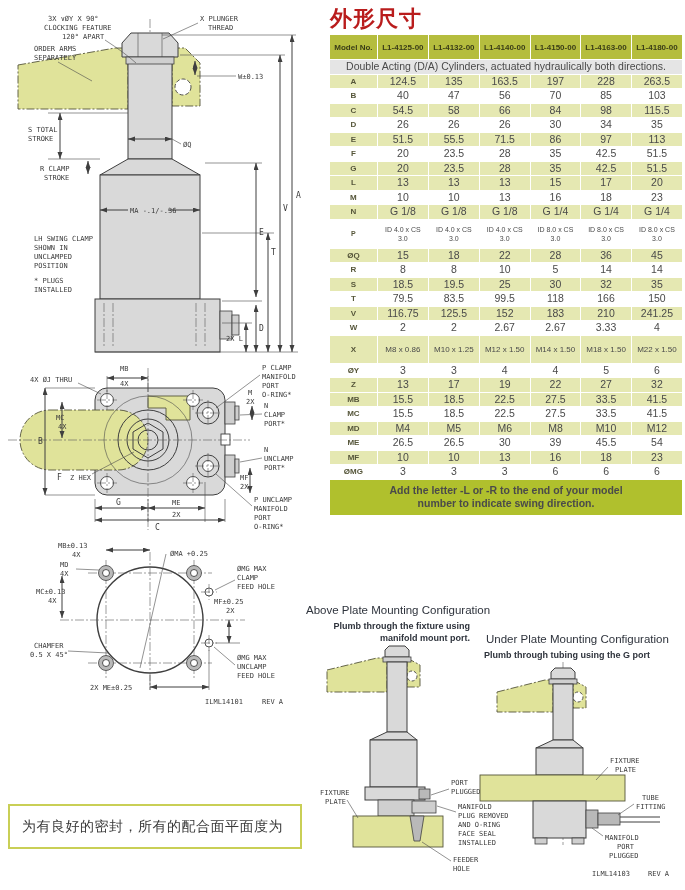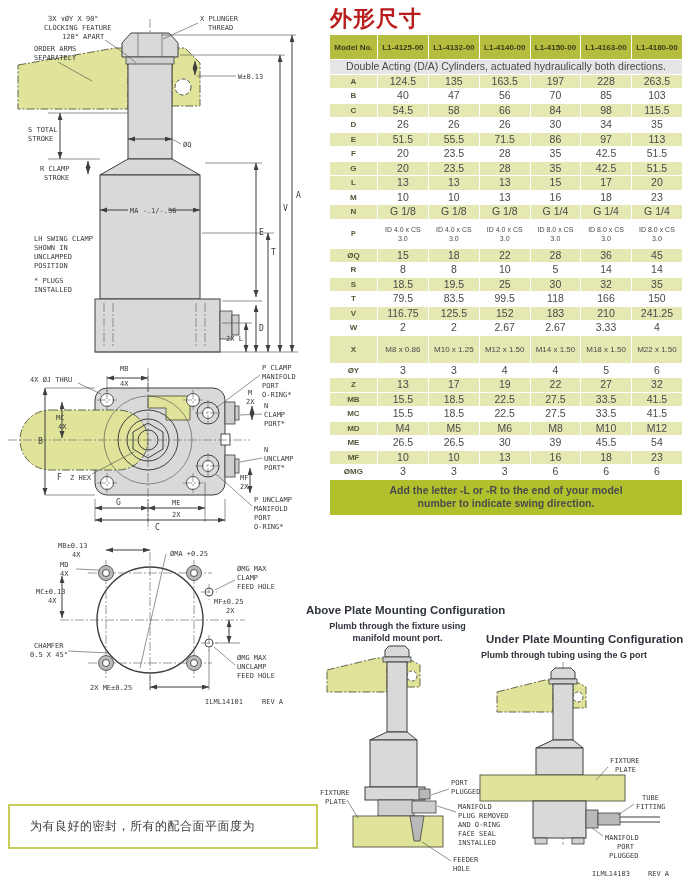--- a/index.html
+++ b/index.html
@@ -32,25 +32,25 @@
   .thin{stroke:#4a4a4a;stroke-width:0.6;fill:none;}
   .cl{stroke:#5a5a5a;stroke-width:0.6;fill:none;stroke-dasharray:9 2 2 2;}
   .gray{fill:#d9d9d9;stroke:#3f3f3f;stroke-width:1;}
   .gray2{fill:#cfcfcf;stroke:#3f3f3f;stroke-width:0.8;}
   .yel{fill:#e0e39a;stroke:#55553a;stroke-width:0.9;stroke-dasharray:8 2 2 2;}
   .yelsolid{fill:#e0e39a;stroke:#55553a;stroke-width:0.9;}
   .hole{fill:#fff;stroke:#3f3f3f;stroke-width:0.9;}
   .hatch{fill:#b9b9b9;stroke:#3f3f3f;stroke-width:0.8;}
 
   
-  .mount-title{font-size:11.5px;font-weight:bold;color:#2e333c;}
-  .mount-sub{font-size:9px;font-weight:bold;color:#2e333c;text-align:center;line-height:12px;}
+  .mount-title{font-size:11.5px;font-weight:normal;color:#2e333c;}
+  .mount-sub{font-size:9px;font-weight:bold;color:#2e333c;text-align:right;line-height:12px;}
 
   
-  .note-box{border:2px solid #c9cf56;width:266px;padding:9px 20px;font-size:12px;
+  .note-box{border:2px solid #c9cf56;width:266px;padding:9px 12px;font-size:14px;
             color:#3a3a3a;line-height:23px;letter-spacing:0.5px;background:#fff;}
 </style>
 </head>
 <body>
 
 <div class="page">
 
   <svg class="abs" style="left:0;top:3px" width="330" height="358" viewBox="0 0 330 358">
     <defs>
       <marker id="ar" markerWidth="8" markerHeight="6" refX="7" refY="2.5" orient="auto-start-reverse" markerUnits="userSpaceOnUse">

